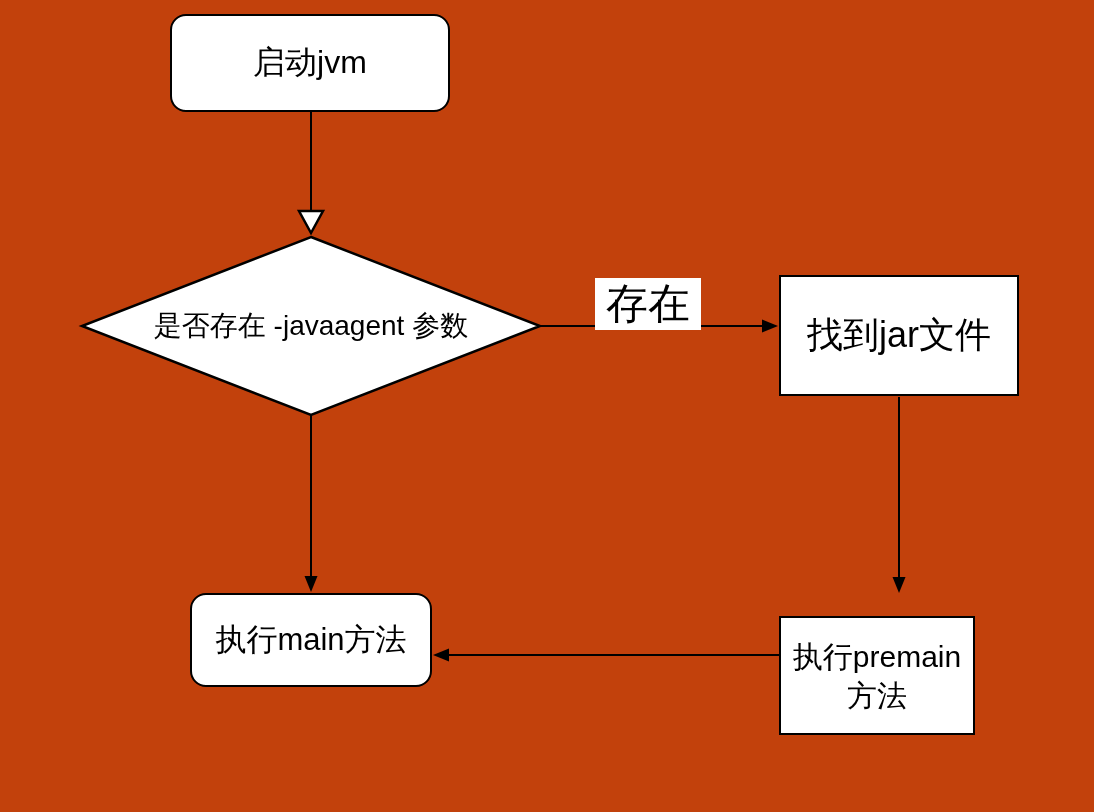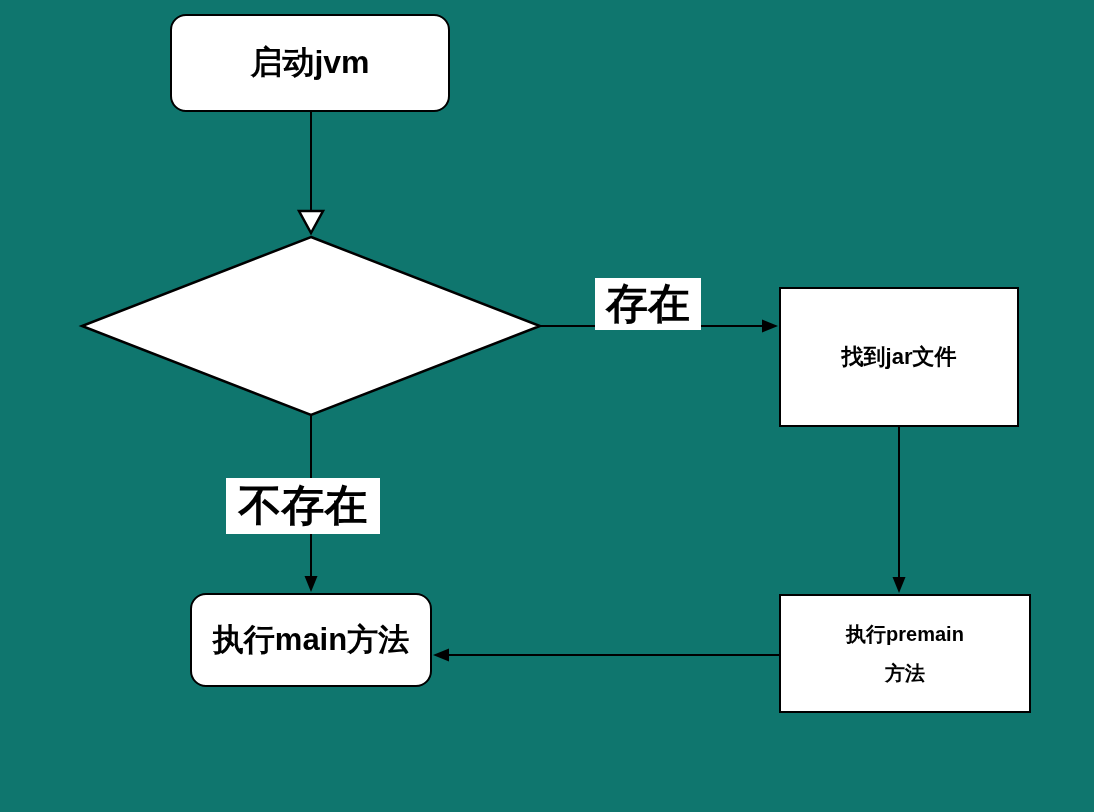--- a/index.html
+++ b/index.html
@@ -4,25 +4,24 @@
 <style>
   html, body {
     margin: 0;
     padding: 0;
     background: #ffffff;
   }
   .canvas {
     position: relative;
     width: 1094px;
     height: 812px;
-    background: #0f766e;
+    background: #c2410c;
     overflow: hidden;
     font-family: "Liberation Sans", sans-serif;
     color: #000000;
-    font-weight: bold;
   }
   svg.connector-layer {
     position: absolute;
     left: 0;
     top: 0;
     z-index: 1;
   }
   .node {
     position: absolute;
     box-sizing: border-box;
@@ -35,26 +34,26 @@
     z-index: 2;
   }
   .node.rounded {
     border-radius: 16px;
   }
   #node-start {
     left: 170px; top: 14px; width: 280px; height: 98px;
     font-size: 32px;
   }
   #node-find-jar {
-    left: 779px; top: 287px; width: 240px; height: 140px;
-    font-size: 22px;
+    left: 779px; top: 275px; width: 240px; height: 121px;
+    font-size: 36px;
   }
   #node-premain {
-    left: 779px; top: 594px; width: 252px; height: 119px;
-    font-size: 20px;
+    left: 779px; top: 616px; width: 196px; height: 119px;
+    font-size: 30px;
     line-height: 39px;
     white-space: pre-line;
   }
   #node-main {
     left: 190px; top: 593px; width: 242px; height: 94px;
     font-size: 31px;
   }
   .decision-text {
     position: absolute;
     left: 86px; top: 298px; width: 450px; height: 56px;
@@ -115,32 +114,32 @@
     <polygon points="449,648.5 449,661.5 433,655" fill="#000000"></polygon>
 
     <line x1="311" y1="415" x2="311" y2="577" stroke="#000000" stroke-width="2"></line>
     <polygon points="304.5,576 317.5,576 311,592" fill="#000000"></polygon>
   </svg>
 
   <div class="node rounded" id="node-start">
     <span>启动jvm</span>
   </div>
 
+  <div class="decision-text">是否存在 -javaagent 参数</div>
 
   <div class="node" id="node-find-jar">
     <span>找到jar文件</span>
   </div>
 
   <div class="node" id="node-premain">
     <span>执行premain
 方法</span>
   </div>
 
   <div class="node rounded" id="node-main">
     <span>执行main方法</span>
   </div>
 
   <div class="edge-label" id="label-exists">存在</div>
 
-  <div class="edge-label" id="label-not-exists">不存在</div>
 
 
 </div>
 
 </body></html>

